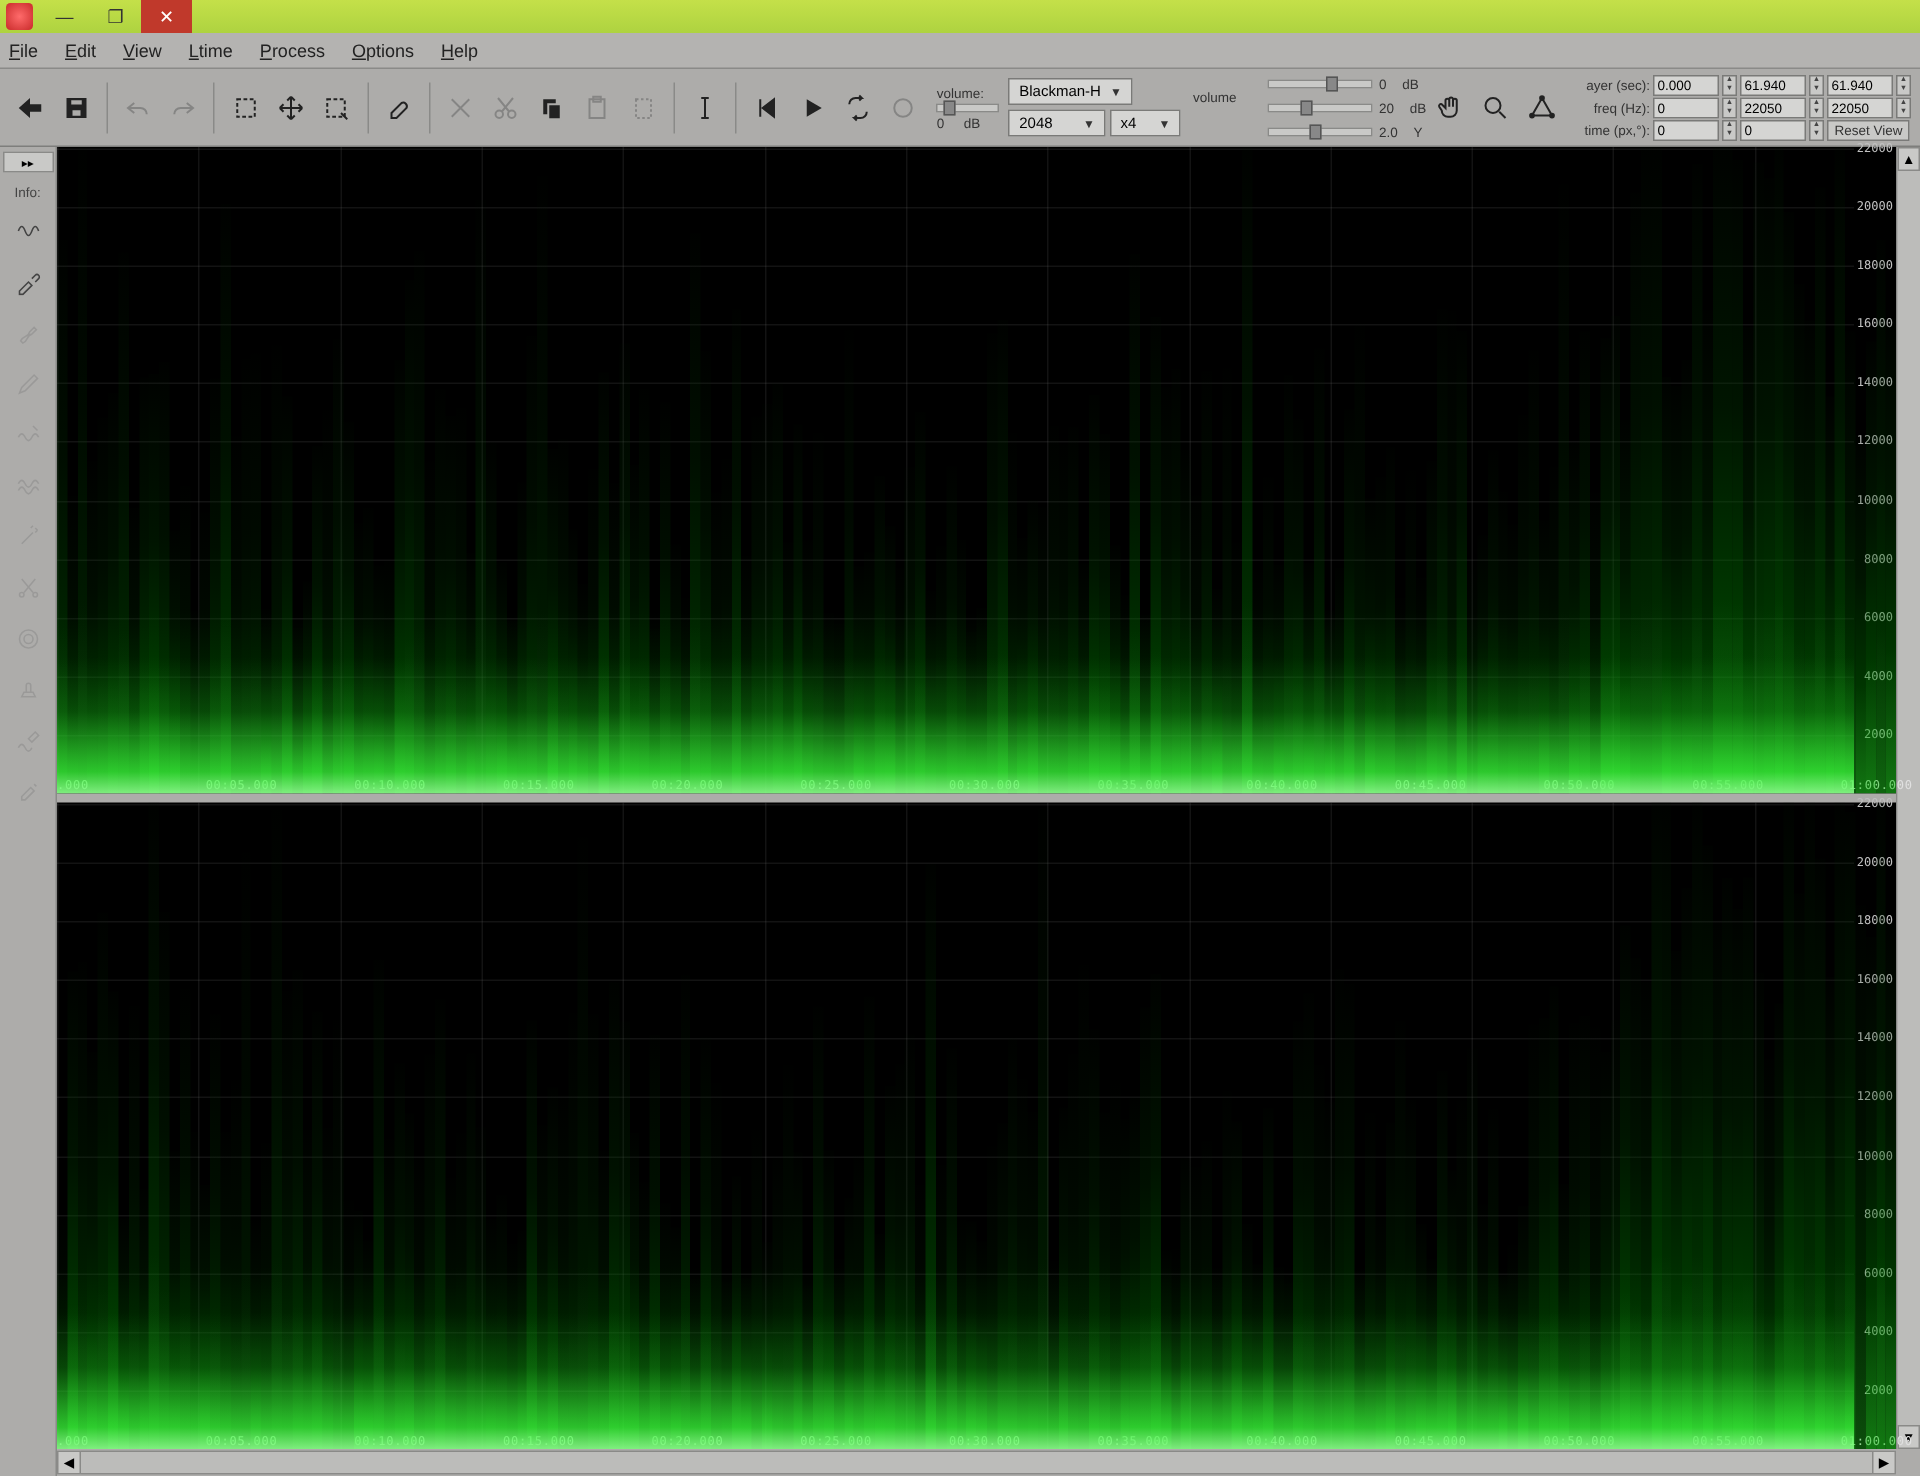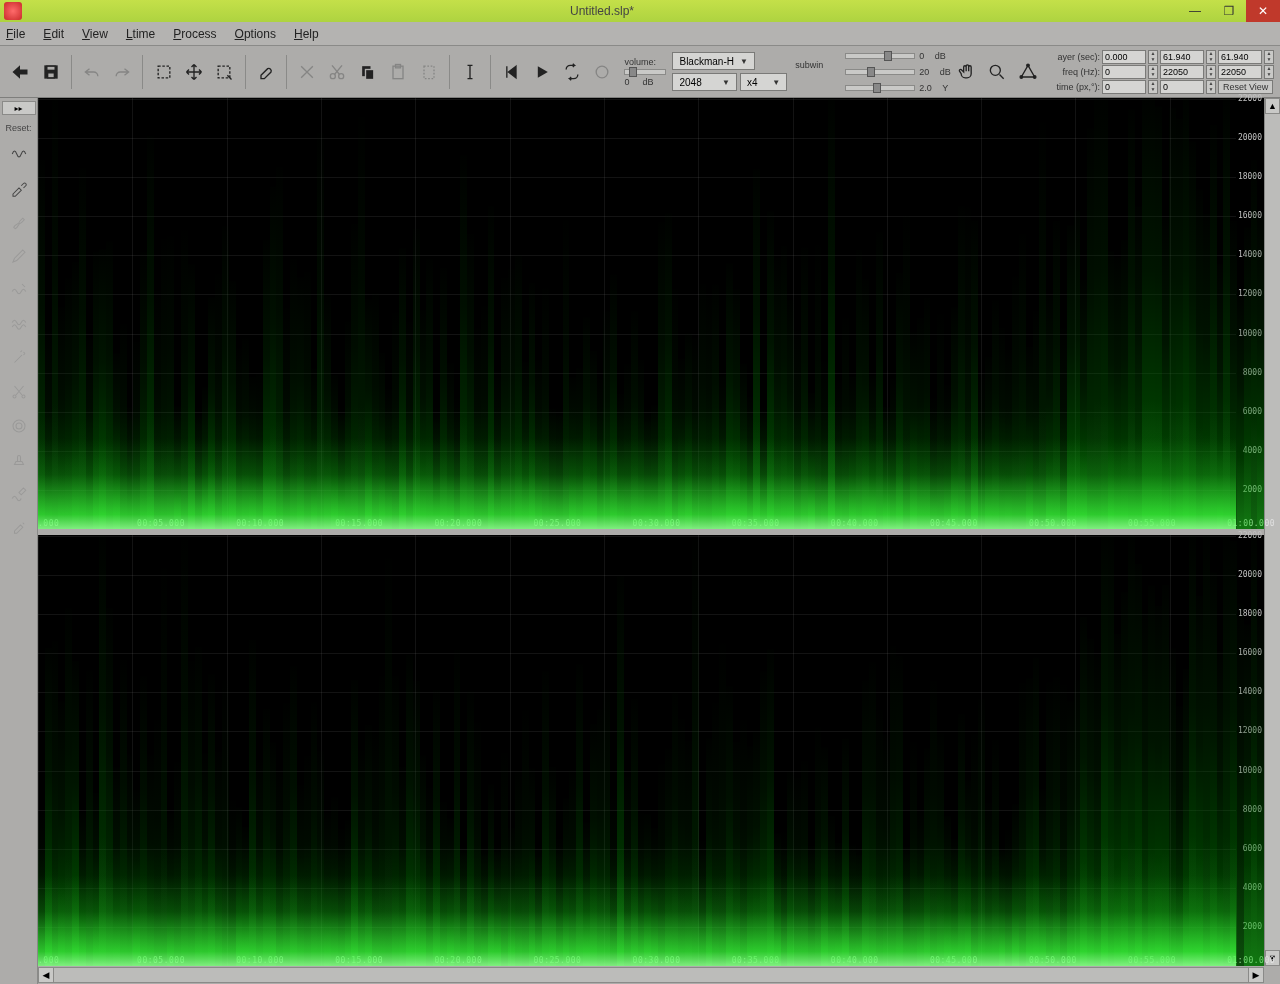--- a/index.html
+++ b/index.html
@@ -77,21 +77,20 @@
 
 .bottombar { height: 18px; background: #adacaa; display:flex; align-items:center; }
 .bottombar .harr { width: 16px; height: 16px; border: 1px solid #8a8a88; background: #c9c9c7; display:flex; align-items:center; justify-content:center; font-size:9px; }
 .bottombar .htrack { flex:1; height: 16px; background: #bcbcba; border-top:1px solid #8a8a88; border-bottom:1px solid #8a8a88; }
 </style>
 </head>
 <body>
 
 <div class="titlebar">
   <div class="app-icon"></div>
-  <div class="title">Untitled.slp*</div>
   <div class="winbtn">—</div>
   <div class="winbtn">❐</div>
   <div class="winbtn close">✕</div>
 </div>
 
 <div class="menubar">
   <div class="item"><u>F</u><span>ile</span></div>
   <div class="item"><u>E</u><span>dit</span></div>
   <div class="item"><u>V</u><span>iew</span></div>
   <div class="item"><u>L</u><span>time</span></div>
@@ -224,21 +223,21 @@
           <span class="arrow">▼</span>
         </div>
       </div>
     <div class="sel">
       <div class="box"><span>2048</span>&nbsp;&nbsp;&nbsp;<span class="arrow">▼</span></div>
       <div class="box" style="margin-left:3px"><span>x4</span>&nbsp;<span class="arrow">▼</span></div>
     </div>
   </div>
 
   <div class="subwin">
-    <div class="row"><span>subwin</span></div>
+    <div class="row"><span>volume</span></div>
     <div class="row">
         <div class="vtrack" style="width:42px">
           <div class="vthumb" style="left:5%"></div>
         </div>
       </div>
     <div class="row" style="height:9px"></div>
   </div>
 
   <div class="slg">
     <div class="srow"><div class="track">
@@ -322,21 +321,21 @@
           <div>▼</div>
         </div>
       <div class="resetv">Reset View</div>
     </div>
   </div>
 </div>
 
 <div class="main">
   <div class="sidebar">
     <div class="collapse">▸▸</div>
-    <div class="slabel">Reset:</div>
+    <div class="slabel">Info:</div>
     <div class="sbtn">
         <svg viewBox="0 0 24 24">
           <path d="M3 12q3-8 6 0t6 0 6 0"></path>
         </svg>
       </div>
     <div class="sbtn">
         <svg viewBox="0 0 24 24">
           <path d="M4 20l8-8 3 3-8 8H4zM15 9l3-3a2 2 0 0 1 3 3l-3 3"></path>
         </svg>
       </div>

